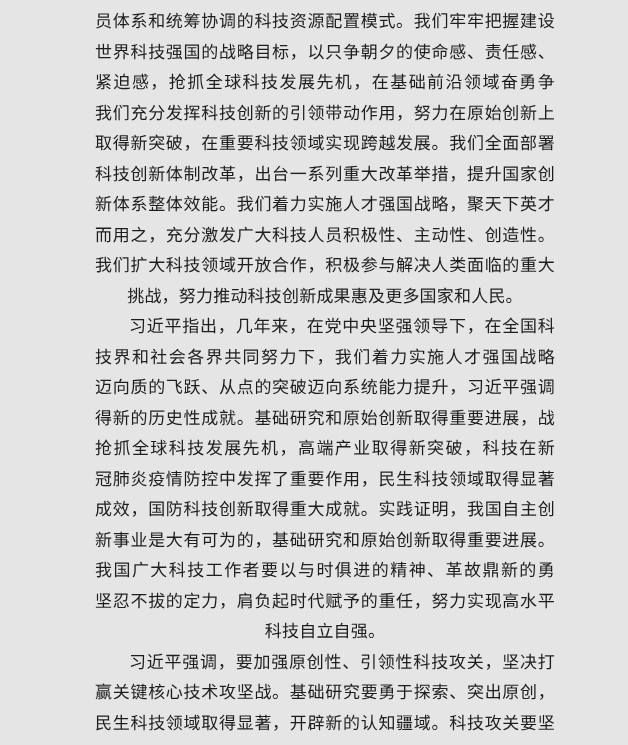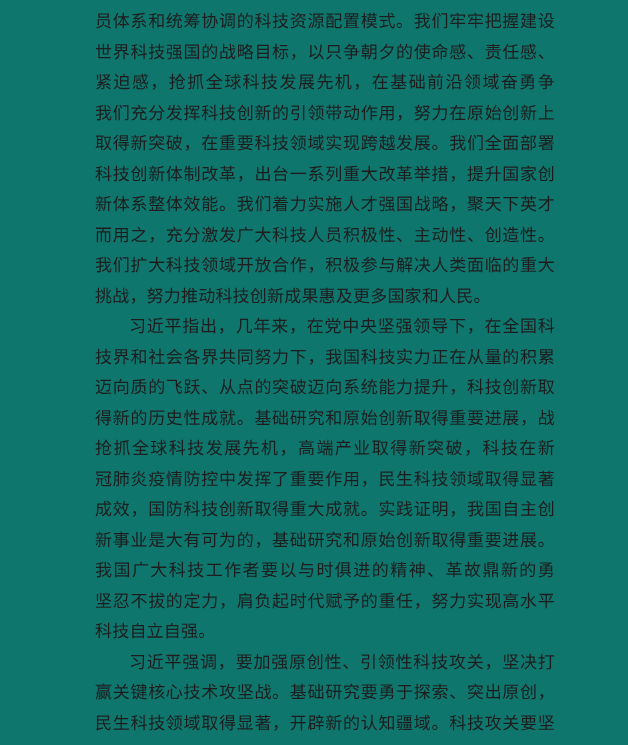--- a/index.html
+++ b/index.html
@@ -11,34 +11,34 @@
     width: 628px;
     height: 745px;
     overflow: hidden;
     font-family: "Liberation Serif", "DejaVu Serif", serif;
   }
   .doc-page {
     box-sizing: border-box;
     width: 628px;
     height: 745px;
     padding: 7px 73px 0 95px;
-    background: #0f766e;
+    background: #e5e5e5;
   }
   .doc-body {
     width: 460px;
   }
   .line {
     font-size: 17px;
     line-height: 30.5px;
     height: 30.5px;
     color: #1d1d1d;
     letter-spacing: 0.2px;
     white-space: normal;
     overflow: hidden;
-    text-align: left;
+    text-align: center;
   }
   .line.fill {
     text-align: justify;
     text-align-last: justify;
     text-justify: inter-character;
   }
   .line.indent {
     text-indent: 34px;
   }
 </style>
@@ -51,22 +51,22 @@
       <div class="line fill">世界科技强国的战略目标，以只争朝夕的使命感、责任感、</div>
       <div class="line fill">紧迫感，抢抓全球科技发展先机，在基础前沿领域奋勇争先。</div>
       <div class="line fill">我们充分发挥科技创新的引领带动作用，努力在原始创新上</div>
       <div class="line fill">取得新突破，在重要科技领域实现跨越发展。我们全面部署</div>
       <div class="line fill">科技创新体制改革，出台一系列重大改革举措，提升国家创</div>
       <div class="line fill">新体系整体效能。我们着力实施人才强国战略，聚天下英才</div>
       <div class="line fill">而用之，充分激发广大科技人员积极性、主动性、创造性。</div>
       <div class="line fill">我们扩大科技领域开放合作，积极参与解决人类面临的重大</div>
       <div class="line">挑战，努力推动科技创新成果惠及更多国家和人民。</div>
       <div class="line fill indent">习近平指出，几年来，在党中央坚强领导下，在全国科</div>
-      <div class="line fill">技界和社会各界共同努力下，我国科技实力正在从量的积累</div>
-      <div class="line fill">迈向质的飞跃、从点的突破迈向系统能力提升，科技创新取</div>
+      <div class="line fill">技界和社会各界共同努力下，我们着力实施人才强国战略</div>
+      <div class="line fill">迈向质的飞跃、从点的突破迈向系统能力提升，习近平强调</div>
       <div class="line fill">得新的历史性成就。基础研究和原始创新取得重要进展，战</div>
       <div class="line fill">抢抓全球科技发展先机，高端产业取得新突破，科技在新</div>
       <div class="line fill">冠肺炎疫情防控中发挥了重要作用，民生科技领域取得显著</div>
       <div class="line fill">成效，国防科技创新取得重大成就。实践证明，我国自主创</div>
       <div class="line fill">新事业是大有可为的，基础研究和原始创新取得重要进展。</div>
       <div class="line fill">我国广大科技工作者要以与时俱进的精神、革故鼎新的勇气、</div>
       <div class="line fill">坚忍不拔的定力，肩负起时代赋予的重任，努力实现高水平</div>
       <div class="line">科技自立自强。</div>
       <div class="line fill indent">习近平强调，要加强原创性、引领性科技攻关，坚决打</div>
       <div class="line fill">赢关键核心技术攻坚战。基础研究要勇于探索、突出原创，</div>

